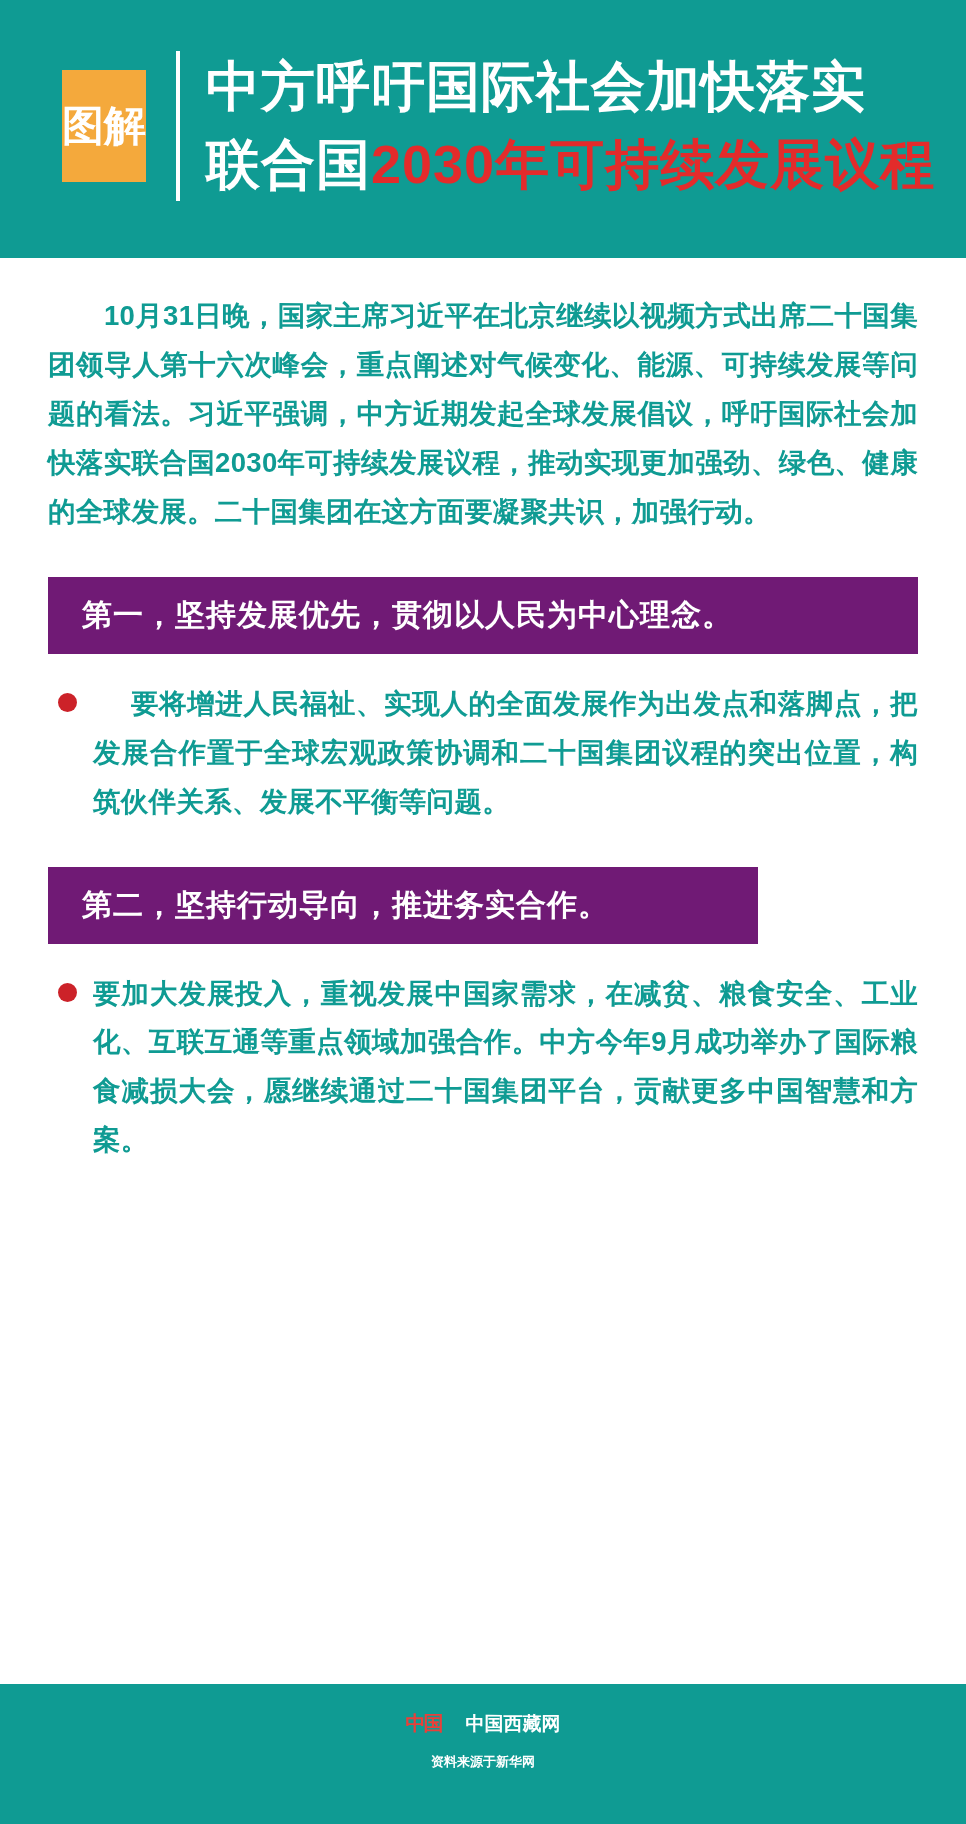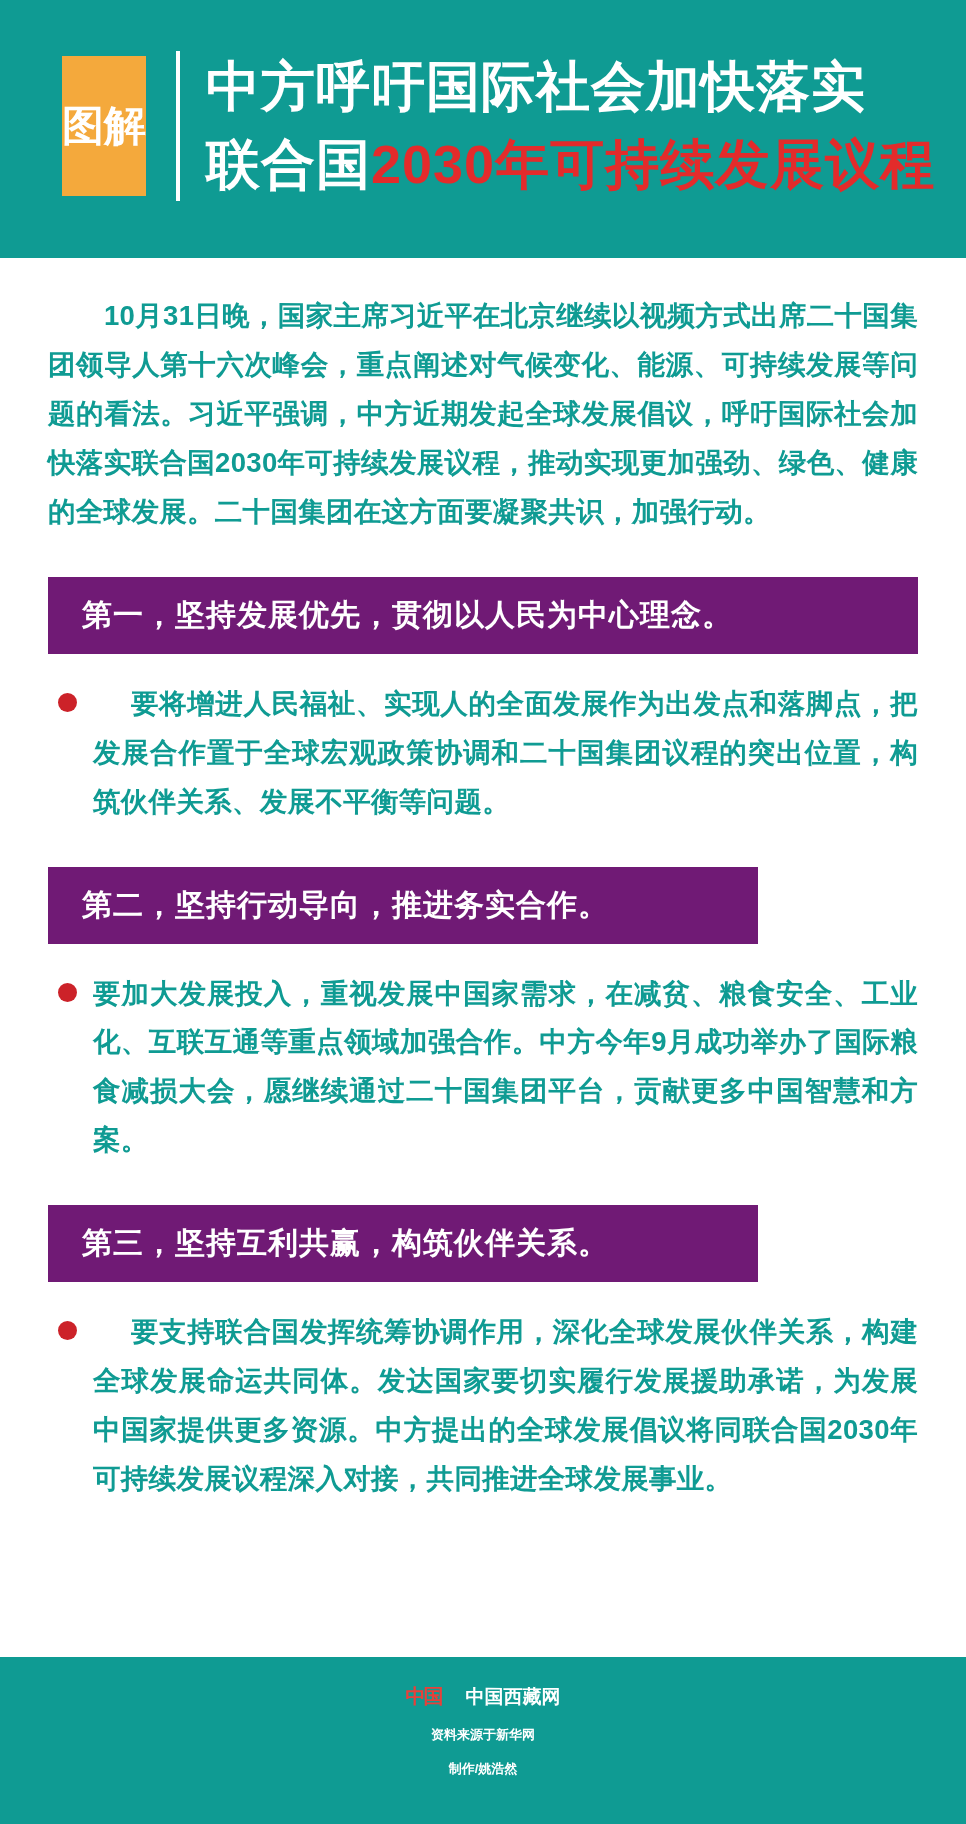--- a/index.html
+++ b/index.html
@@ -25,21 +25,21 @@
   .header {
     background: #0f9b93;
     padding: 40px 0 46px 0;
     display: flex;
     align-items: center;
     min-height: 258px;
   }
   .badge {
     margin-left: 62px;
     width: 84px;
-    height: 140px;
+    height: 112px;
     background: #f4a93c;
     color: #ffffff;
     font-size: 42px;
     font-weight: bold;
     line-height: 1.12;
     display: flex;
     align-items: center;
     justify-content: center;
     text-align: center;
     letter-spacing: 0;
@@ -175,32 +175,24 @@
     </div>
 
     <div class="section">
       <div class="section-title narrow">第二，坚持行动导向，推进务实合作。</div>
       <div class="bullet-row">
         <span class="dot"></span>
         <div class="bullet-text">要加大发展投入，重视发展中国家需求，在减贫、粮食安全、工业化、互联互通等重点领域加强合作。中方今年9月成功举办了国际粮食减损大会，愿继续通过二十国集团平台，贡献更多中国智慧和方案。</div>
       </div>
     </div>
 
-    <div class="section">
-      <div class="section-title narrow2">第三，坚持互利共赢，构筑伙伴关系。</div>
-      <div class="bullet-row">
-        <span class="dot"></span>
-        <div class="bullet-text indent">要支持联合国发挥统筹协调作用，深化全球发展伙伴关系，构建全球发展命运共同体。发达国家要切实履行发展援助承诺，为发展中国家提供更多资源。中方提出的全球发展倡议将同联合国2030年可持续发展议程深入对接，共同推进全球发展事业。</div>
-      </div>
-    </div>
 
   </div>
 
   <div class="footer">
     <div class="footer-brand">
       <span class="brand-mark">中国</span>
       <span>中国西藏网</span>
     </div>
     <div class="footer-line">资料来源于新华网</div>
-    <div class="footer-line">制作/姚浩然</div>
   </div>
 
 </div>
 
 </body></html>

